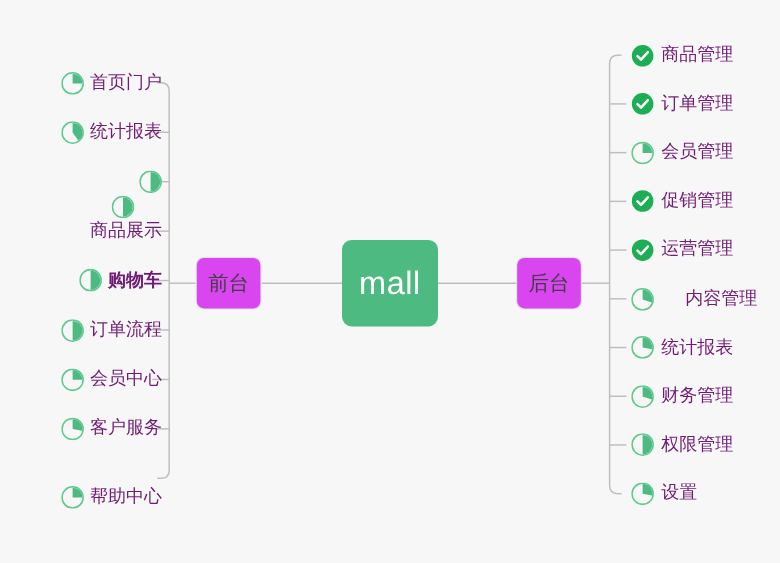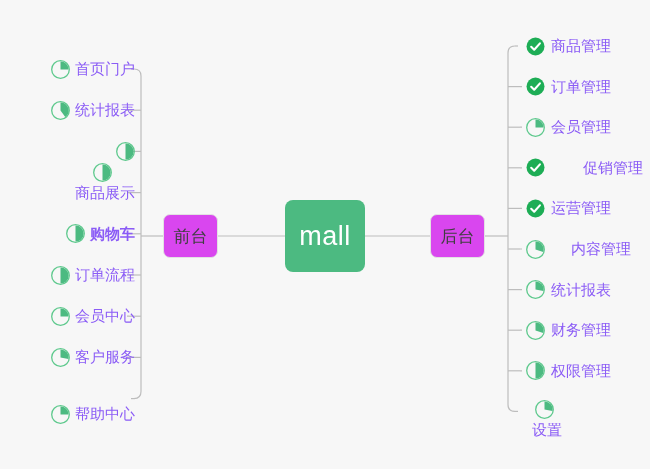--- a/index.html
+++ b/index.html
@@ -41,21 +41,21 @@
   }
   .branch-left{left:163px;top:214px;}
   .branch-right{left:430px;top:214px;}
 
   
   .leaf{
     position:absolute;
     height:22px;
     display:flex;align-items:center;
     font-size:15px;
-    color:#8b5cf6;
+    color:#701a75;
     white-space:nowrap;
   }
   .leaf.left{justify-content:flex-end;right:515px;}
   .leaf.right{left:526px;}
   .leaf .lbl{line-height:22px;}
   .leaf.left .lbl{margin-left:5px;}
   .leaf.right .lbl{margin-left:6px;}
 
   .ico{width:19px;height:19px;flex:0 0 19px;display:block;}
 </style>
@@ -208,21 +208,21 @@
       </div>
       <div class="leaf right" style="top: 116.2px;">
         <span>
           <svg class="ico" viewBox="0 0 19 19" xmlns="http://www.w3.org/2000/svg">
     <circle cx="9.5" cy="9.5" r="8.799999999999999" fill="none" stroke="#5ec98d" stroke-width="1.3"></circle>
     <path d="M 9.5 9.5 L 9.5 1.4000000000000004 A 8.1 8.1 0 0 1 17.6 9.5 Z" fill="#4cba81"></path>
           </svg>
         </span>
         <span class="lbl">会员管理</span>
       </div>
-      <div class="leaf right" style="top: 156.8px; gap: 32px;">
+      <div class="leaf right" style="top: 156.8px;">
         <span>
           <svg class="ico" viewBox="0 0 19 19" xmlns="http://www.w3.org/2000/svg">
     <circle cx="9.5" cy="9.5" r="9" fill="#1dad55"></circle>
     <path d="M5.2 9.8 L8.2 12.7 L13.9 6.4" fill="none" stroke="#ffffff" stroke-width="2.1" stroke-linecap="round" stroke-linejoin="round"></path>
           </svg>
         </span>
         <span class="lbl">促销管理</span>
       </div>
       <div class="leaf right" style="top: 197.4px;">
         <span>
@@ -262,21 +262,21 @@
       </div>
       <div class="leaf right" style="top: 359.8px;">
         <span>
           <svg class="ico" viewBox="0 0 19 19" xmlns="http://www.w3.org/2000/svg">
     <circle cx="9.5" cy="9.5" r="8.799999999999999" fill="none" stroke="#5ec98d" stroke-width="1.3"></circle>
     <path d="M 9.5 9.5 L 9.5 1.4000000000000004 A 8.1 8.1 0 0 1 9.500000000000002 17.6 Z" fill="#4cba81"></path>
           </svg>
         </span>
         <span class="lbl">权限管理</span>
       </div>
-      <div class="leaf right" style="top: 400.4px; flex-direction: column;">
+      <div class="leaf right" style="top: 400.4px;">
         <span>
           <svg class="ico" viewBox="0 0 19 19" xmlns="http://www.w3.org/2000/svg">
     <circle cx="9.5" cy="9.5" r="8.799999999999999" fill="none" stroke="#5ec98d" stroke-width="1.3"></circle>
     <path d="M 9.5 9.5 L 9.5 1.4000000000000004 A 8.1 8.1 0 0 1 17.456526730902375 11.017788648144371 Z" fill="#4cba81"></path>
           </svg>
         </span>
         <span class="lbl">设置</span>
       </div>
     </div>
 

